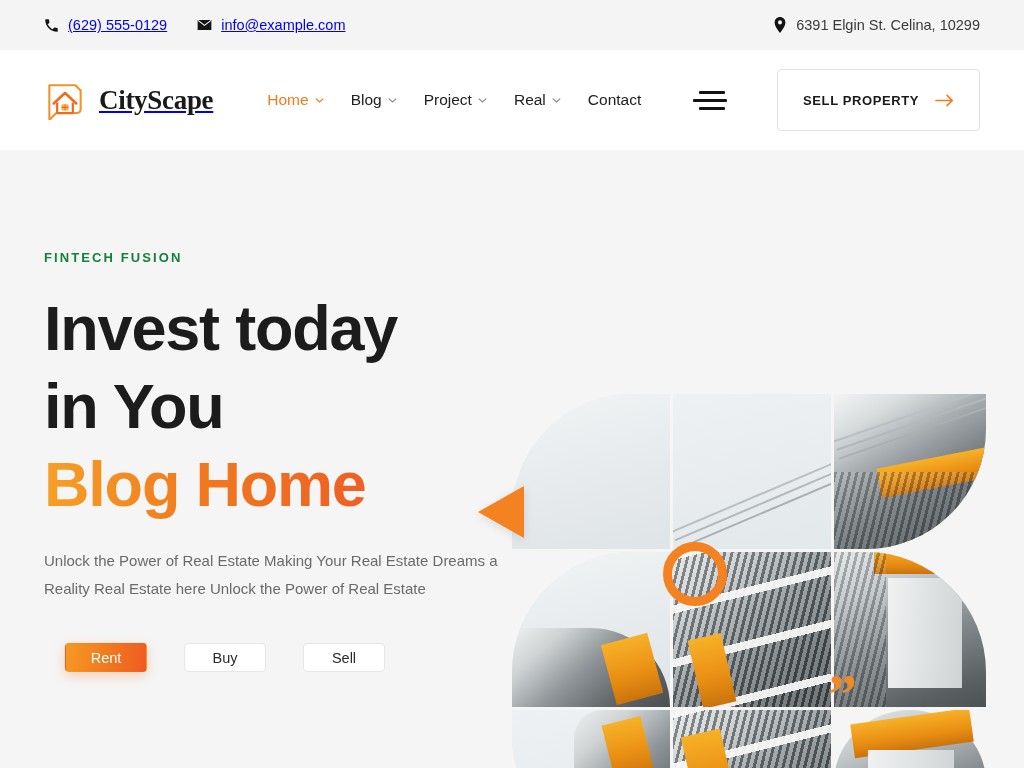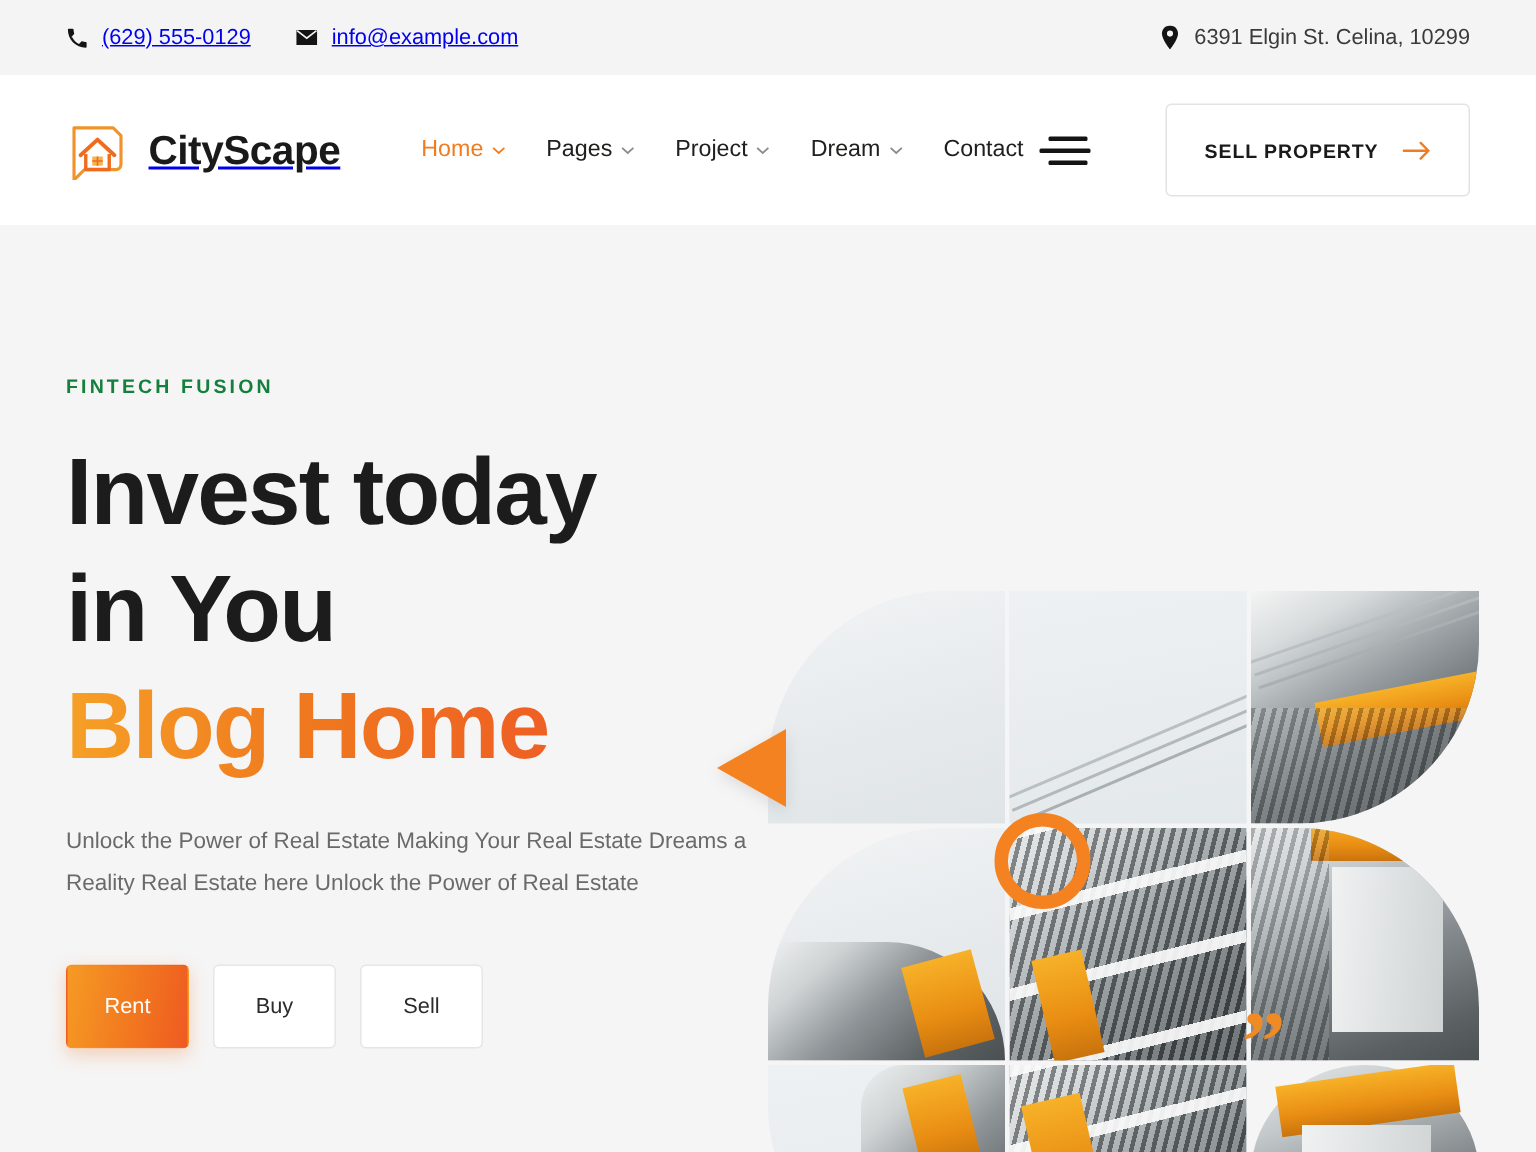--- a/index.html
+++ b/index.html
@@ -21,21 +21,21 @@
   .tb-ico{ display:inline-flex; width:15px; height:15px; align-items:center; justify-content:center; color:#141414; }
   .tb-ico svg{ display:block; }
 
   
   .header{
     height:100px; background:#ffffff;
     display:flex; align-items:center; padding:0 44px;
   }
   .logo{ display:flex; align-items:center; gap:13px; }
   .logo-mark{ width:42px; height:40px; position:relative; flex:none; }
-  .logo-text{ font-size:27px; font-weight:600; letter-spacing:-0.3px; color:#1a1a1a; }
+  .logo-text{ font-size:27px; font-weight:600; letter-spacing:-0.3px; color:#1a1a1a;font-family:Liberation Serif, serif; }
 
   .nav{ display:flex; align-items:center; gap:27px; margin-left:54px; }
   .nav-item{
     display:flex; align-items:center; gap:6px;
     font-size:15.5px; color:#20201f; font-weight:500; cursor:pointer;
     white-space:nowrap;
   }
   .nav-item.active{ color:#f07c1f; }
   .caret{ width:9px; height:9px; display:inline-block; }
   .caret svg{ display:block; }
@@ -68,23 +68,23 @@
   .h1{ font-size:63px; line-height:78px; font-weight:700; letter-spacing:-1.2px; color:#1c1c1c; }
   .h1 .grad{
     background:linear-gradient(90deg,#f6a027 0%,#f07b1e 45%,#ee5f24 100%);
     -webkit-background-clip:text; background-clip:text; color:transparent;
   }
   .hero-p{
     margin-top:24px; font-size:15px; line-height:28px; color:#6a6a6a; max-width:462px;
   }
   .seg{ margin-top:40px; display:flex; gap:16px; }
   .seg-btn{
-    width:82px; height:56px; border-radius:4px; border:1px solid #e6e6e6; background:#fff;
+    width:82px; height:29px; border-radius:4px; border:1px solid #e6e6e6; background:#fff;
     font-size:14.5px; color:#2b2b2b; display:flex; align-items:center; justify-content:center;
-    cursor:pointer; font-family:inherit;
+    cursor:pointer; font-family:inherit;margin-left:21px;
   }
   .seg-btn.active{
     background:linear-gradient(100deg,#f59a24 0%,#f1741f 60%,#ee5a22 100%);
     color:#fff; border-color:transparent; box-shadow:0 4px 12px rgba(240,110,30,.28);
   }
 
   
   .collage{
     position:absolute; left:512px; top:244px; width:468px; height:456px;
     display:grid; grid-template-columns:158px 158px 152px;
@@ -207,37 +207,37 @@
   <nav class="nav">
     <span class="nav-item active">
       <span>Home</span>
       <span class="caret">
         <svg width="9" height="9" viewBox="0 0 12 8" fill="none" stroke="currentColor" stroke-width="1.6">
             <path d="M1 1.5 6 6l5-4.5"></path>
           </svg>
       </span>
     </span>
     <span class="nav-item">
-      <span>Pages</span>
+      <span>Blog</span>
       <span class="caret">
         <svg width="9" height="9" viewBox="0 0 12 8" fill="none" stroke="#8a8a8a" stroke-width="1.6">
             <path d="M1 1.5 6 6l5-4.5"></path>
           </svg>
       </span>
     </span>
     <span class="nav-item">
       <span>Project</span>
       <span class="caret">
         <svg width="9" height="9" viewBox="0 0 12 8" fill="none" stroke="#8a8a8a" stroke-width="1.6">
             <path d="M1 1.5 6 6l5-4.5"></path>
           </svg>
       </span>
     </span>
     <span class="nav-item">
-      <span>Dream</span>
+      <span>Real</span>
       <span class="caret">
         <svg width="9" height="9" viewBox="0 0 12 8" fill="none" stroke="#8a8a8a" stroke-width="1.6">
             <path d="M1 1.5 6 6l5-4.5"></path>
           </svg>
       </span>
     </span>
     <span class="nav-item">
       <span>Contact</span>
     </span>
   </nav>

